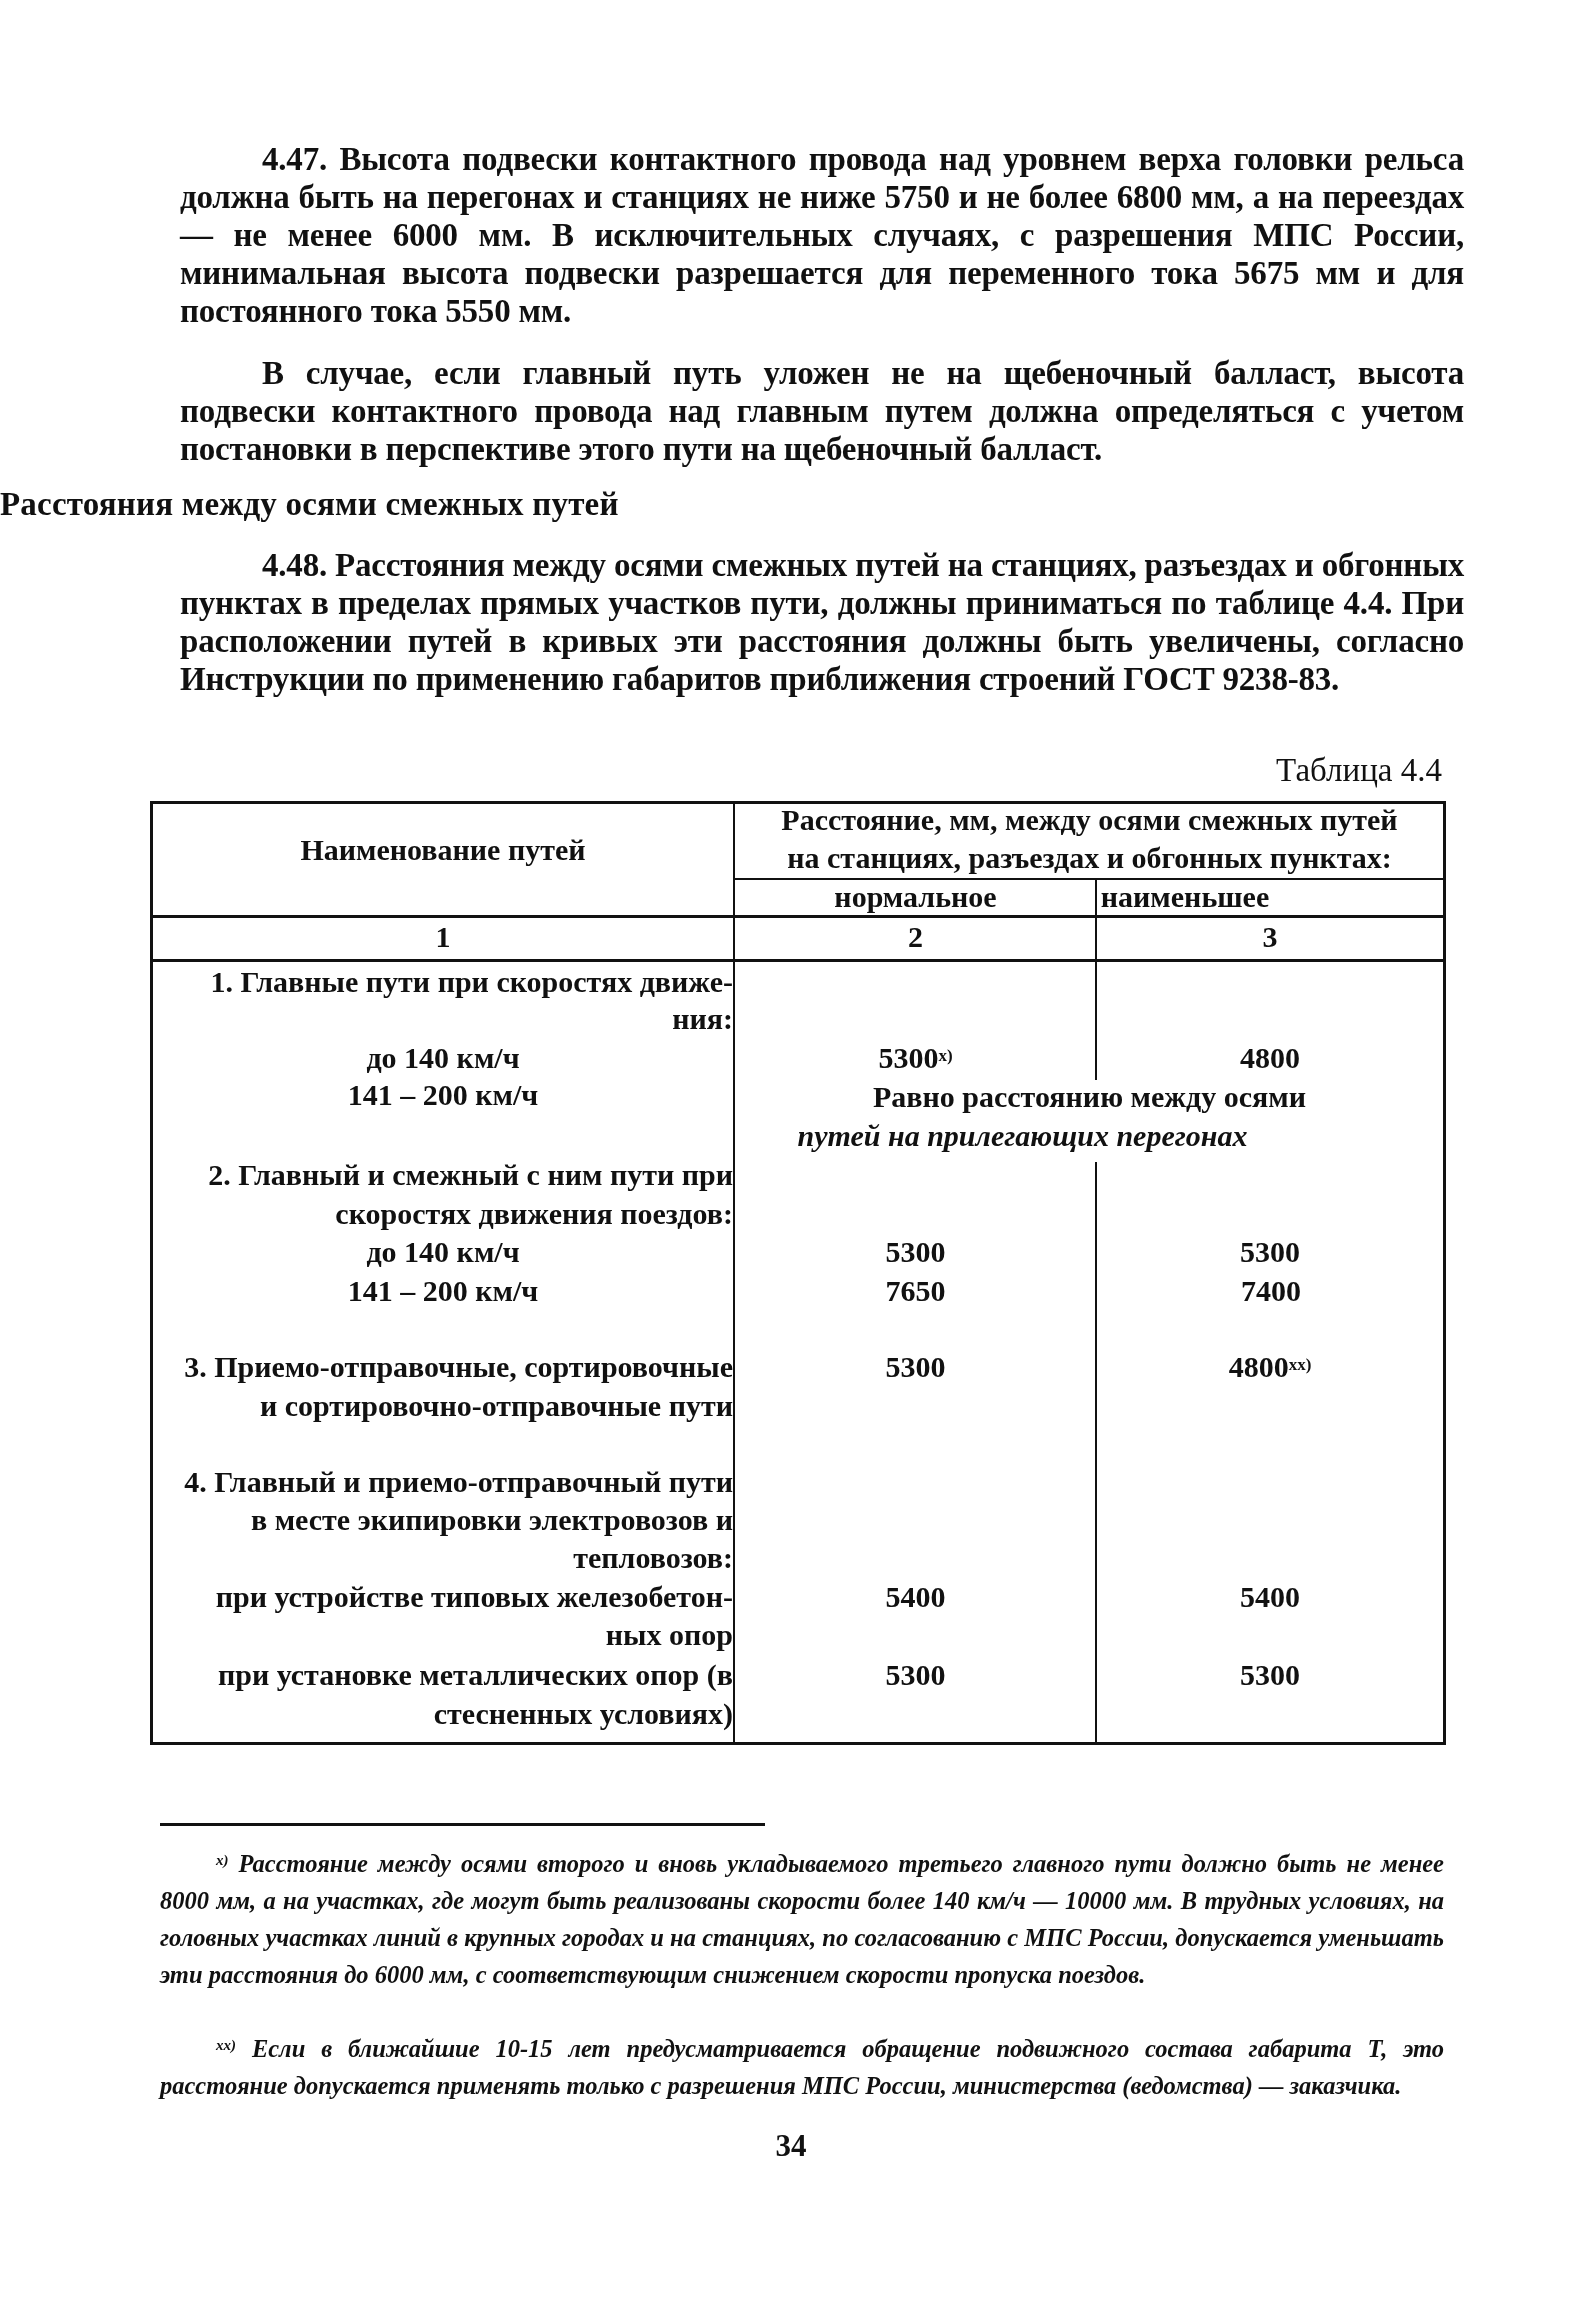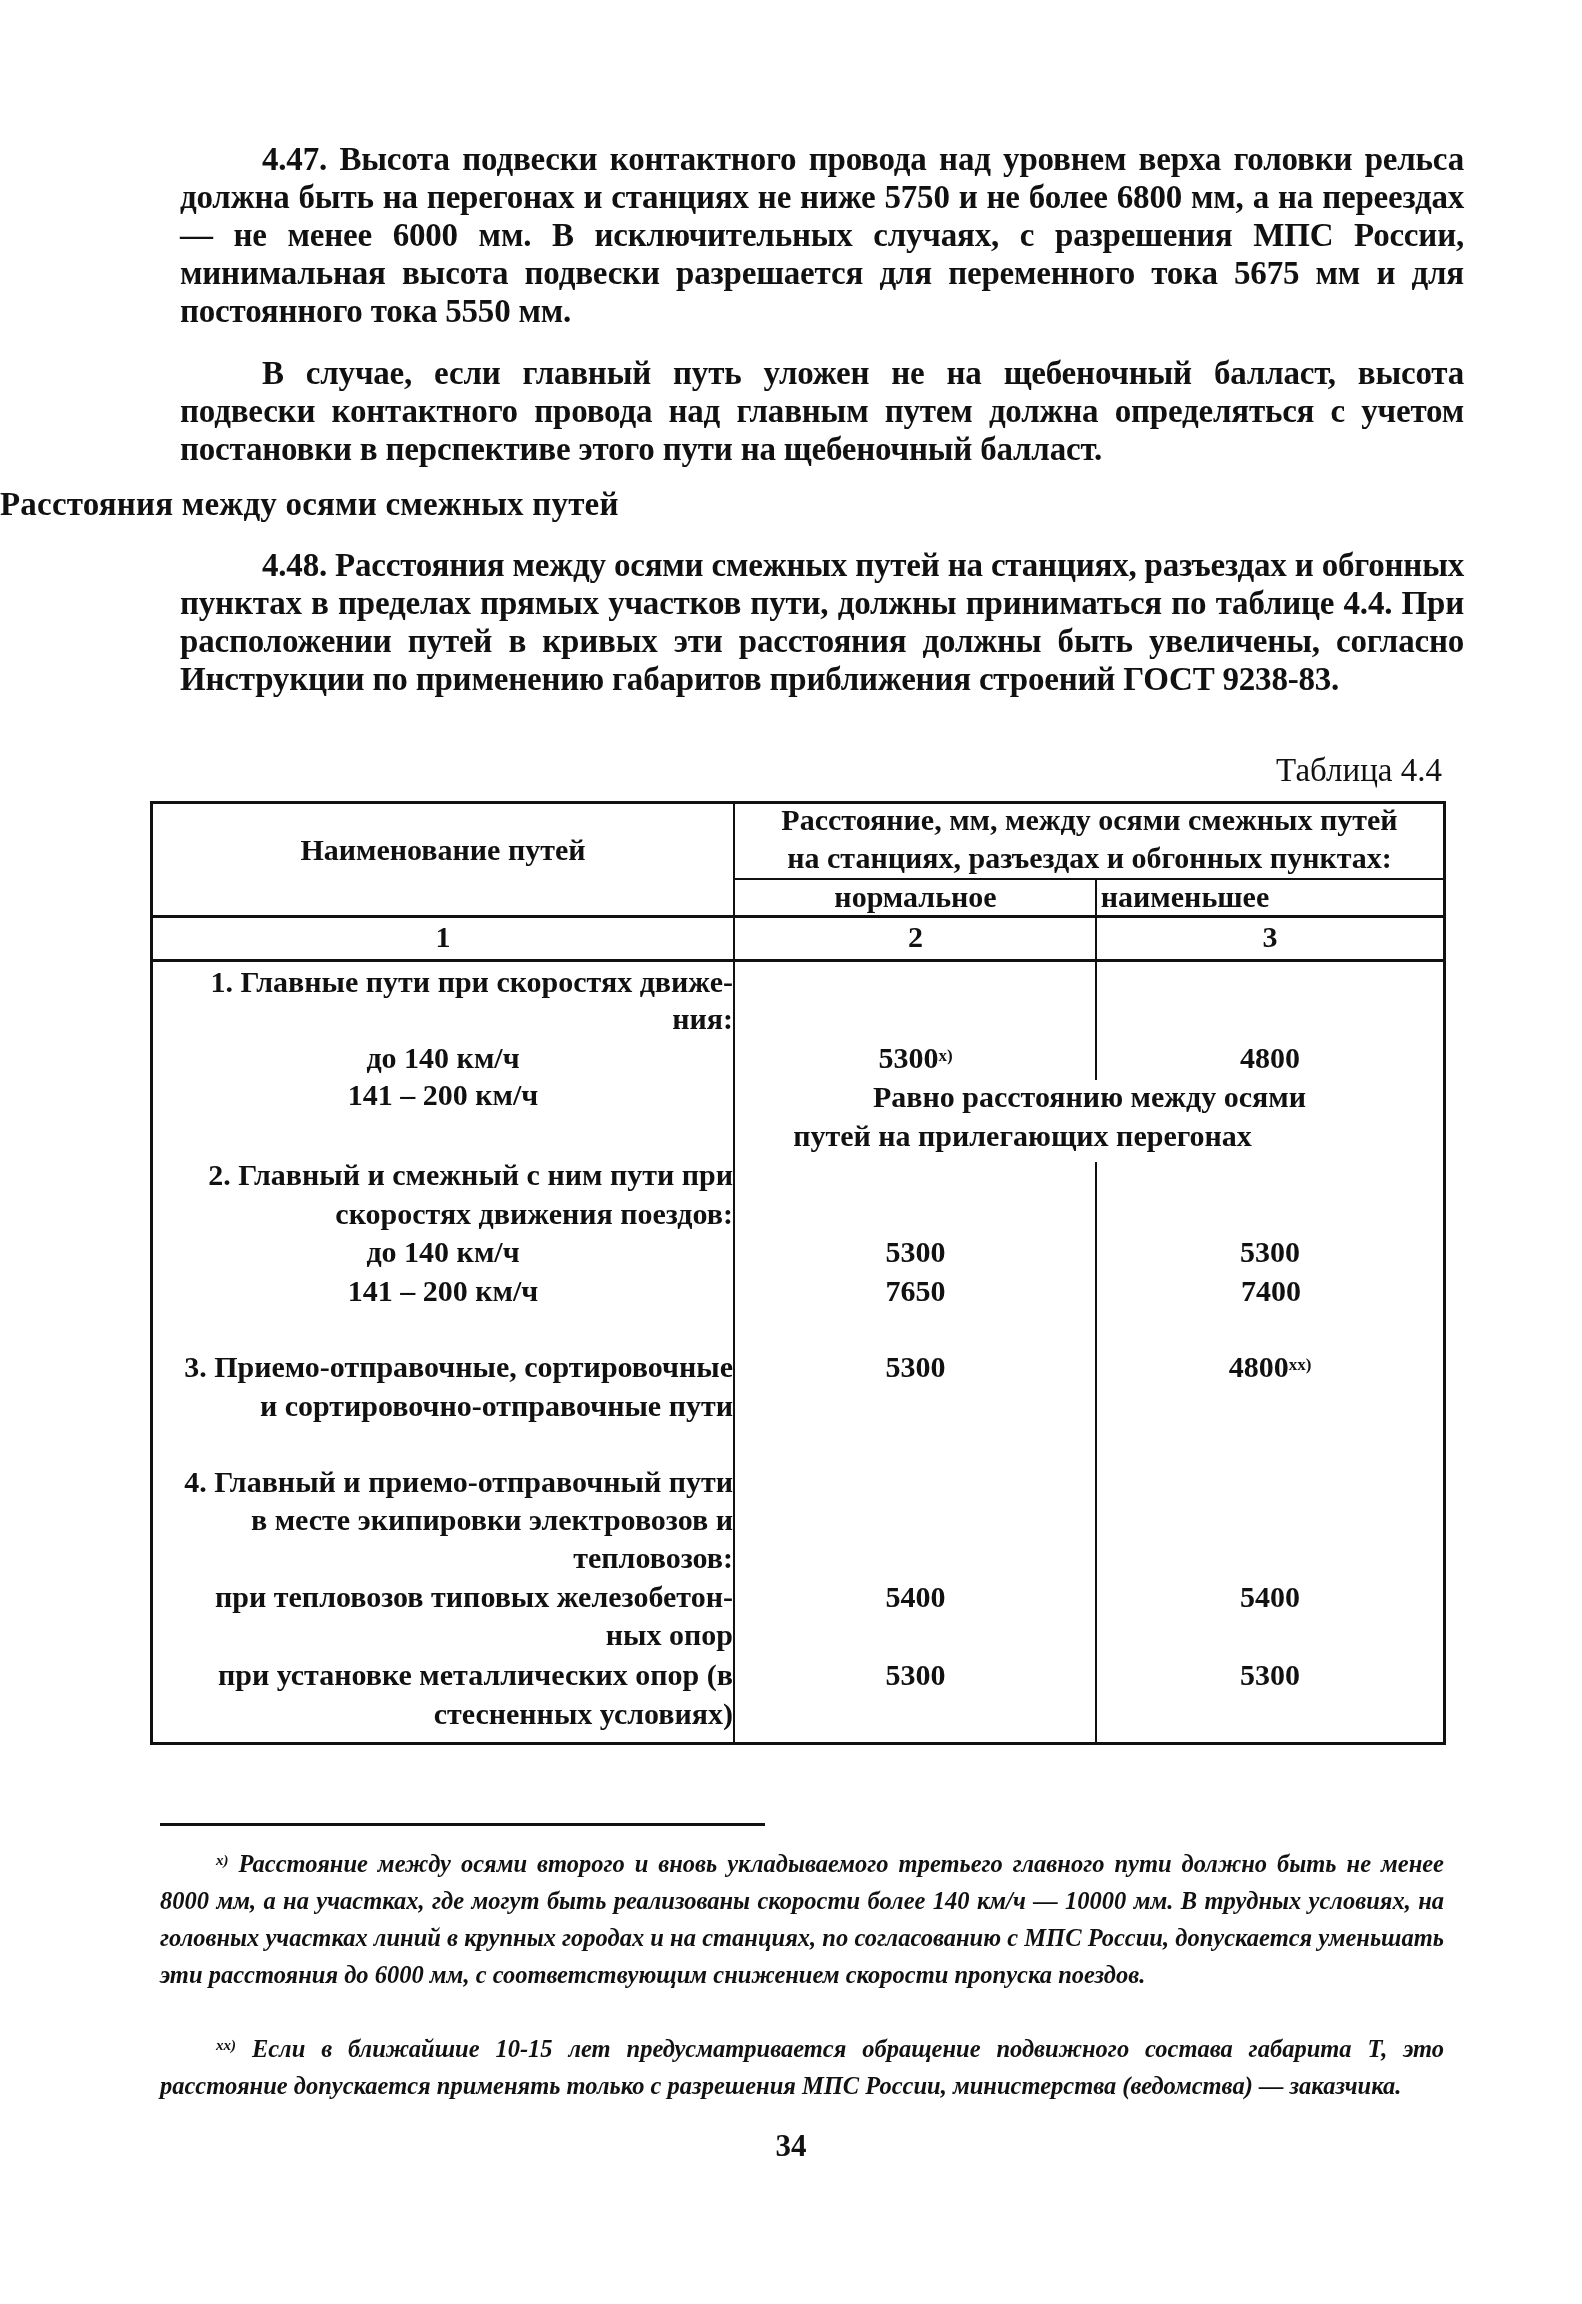--- a/index.html
+++ b/index.html
@@ -83,21 +83,21 @@
   <div class="cell center" style="left:1097px; top:917px; width:346px;">3</div>
 
   <div>
     <div class="cell left" style="left:157px; top:962px; width:576px;">1. Главные пути при скоростях движе-</div>
     <div class="cell left" style="left:157px; top:999px; width:576px;">ния:</div>
     <div class="cell center" style="left:153px; top:1038px; width:580px;">до 140 км/ч</div>
     <div class="cell center" style="left:736px; top:1038px; width:359px;"><span>5300</span><sup class="fn">x)</sup></div>
     <div class="cell center" style="left:1097px; top:1038px; width:346px;">4800</div>
     <div class="cell center" style="left:153px; top:1075px; width:580px;">141 – 200 км/ч</div>
     <div class="cell center" style="left:736px; top:1077px; width:707px;">Равно расстоянию между осями</div>
-    <div class="cell center" style="left:736px; top:1116px; width:573px;">путей на прилегающих перегонах</div>
+    <div class="cell center" style="left:736px; top:1116px; width:573px;font-style:italic;">путей на прилегающих перегонах</div>
   </div>
 
   <div>
     <div class="cell left" style="left:157px; top:1155px; width:576px;">2. Главный и смежный с ним пути при</div>
     <div class="cell left" style="left:157px; top:1194px; width:576px;">скоростях движения поездов:</div>
     <div class="cell center" style="left:153px; top:1232px; width:580px;">до 140 км/ч</div>
     <div class="cell center" style="left:736px; top:1232px; width:359px;">5300</div>
     <div class="cell center" style="left:1097px; top:1232px; width:346px;">5300</div>
     <div class="cell center" style="left:153px; top:1271px; width:580px;">141 – 200 км/ч</div>
     <div class="cell center" style="left:736px; top:1271px; width:359px;">7650</div>
@@ -108,21 +108,21 @@
     <div class="cell left" style="left:157px; top:1347px; width:576px;">3. Приемо-отправочные, сортировочные</div>
     <div class="cell left" style="left:157px; top:1386px; width:576px;">и сортировочно-отправочные пути</div>
     <div class="cell center" style="left:736px; top:1347px; width:359px;">5300</div>
     <div class="cell center" style="left:1097px; top:1347px; width:346px;"><span>4800</span><sup class="fn">xx)</sup></div>
   </div>
 
   <div>
     <div class="cell left" style="left:157px; top:1462px; width:576px;">4. Главный и приемо-отправочный пути</div>
     <div class="cell left" style="left:157px; top:1500px; width:576px;">в месте экипировки электровозов и</div>
     <div class="cell left" style="left:157px; top:1538px; width:576px;">тепловозов:</div>
-    <div class="cell left" style="left:157px; top:1577px; width:576px;">при тепловозов типовых железобетон-</div>
+    <div class="cell left" style="left:157px; top:1577px; width:576px;">при устройстве типовых железобетон-</div>
     <div class="cell left" style="left:157px; top:1615px; width:576px;">ных опор</div>
     <div class="cell center" style="left:736px; top:1577px; width:359px;">5400</div>
     <div class="cell center" style="left:1097px; top:1577px; width:346px;">5400</div>
     <div class="cell left" style="left:157px; top:1655px; width:576px;">при установке металлических опор (в</div>
     <div class="cell left" style="left:157px; top:1694px; width:576px;">стесненных условиях)</div>
     <div class="cell center" style="left:736px; top:1655px; width:359px;">5300</div>
     <div class="cell center" style="left:1097px; top:1655px; width:346px;">5300</div>
   </div>
 </div>
 

